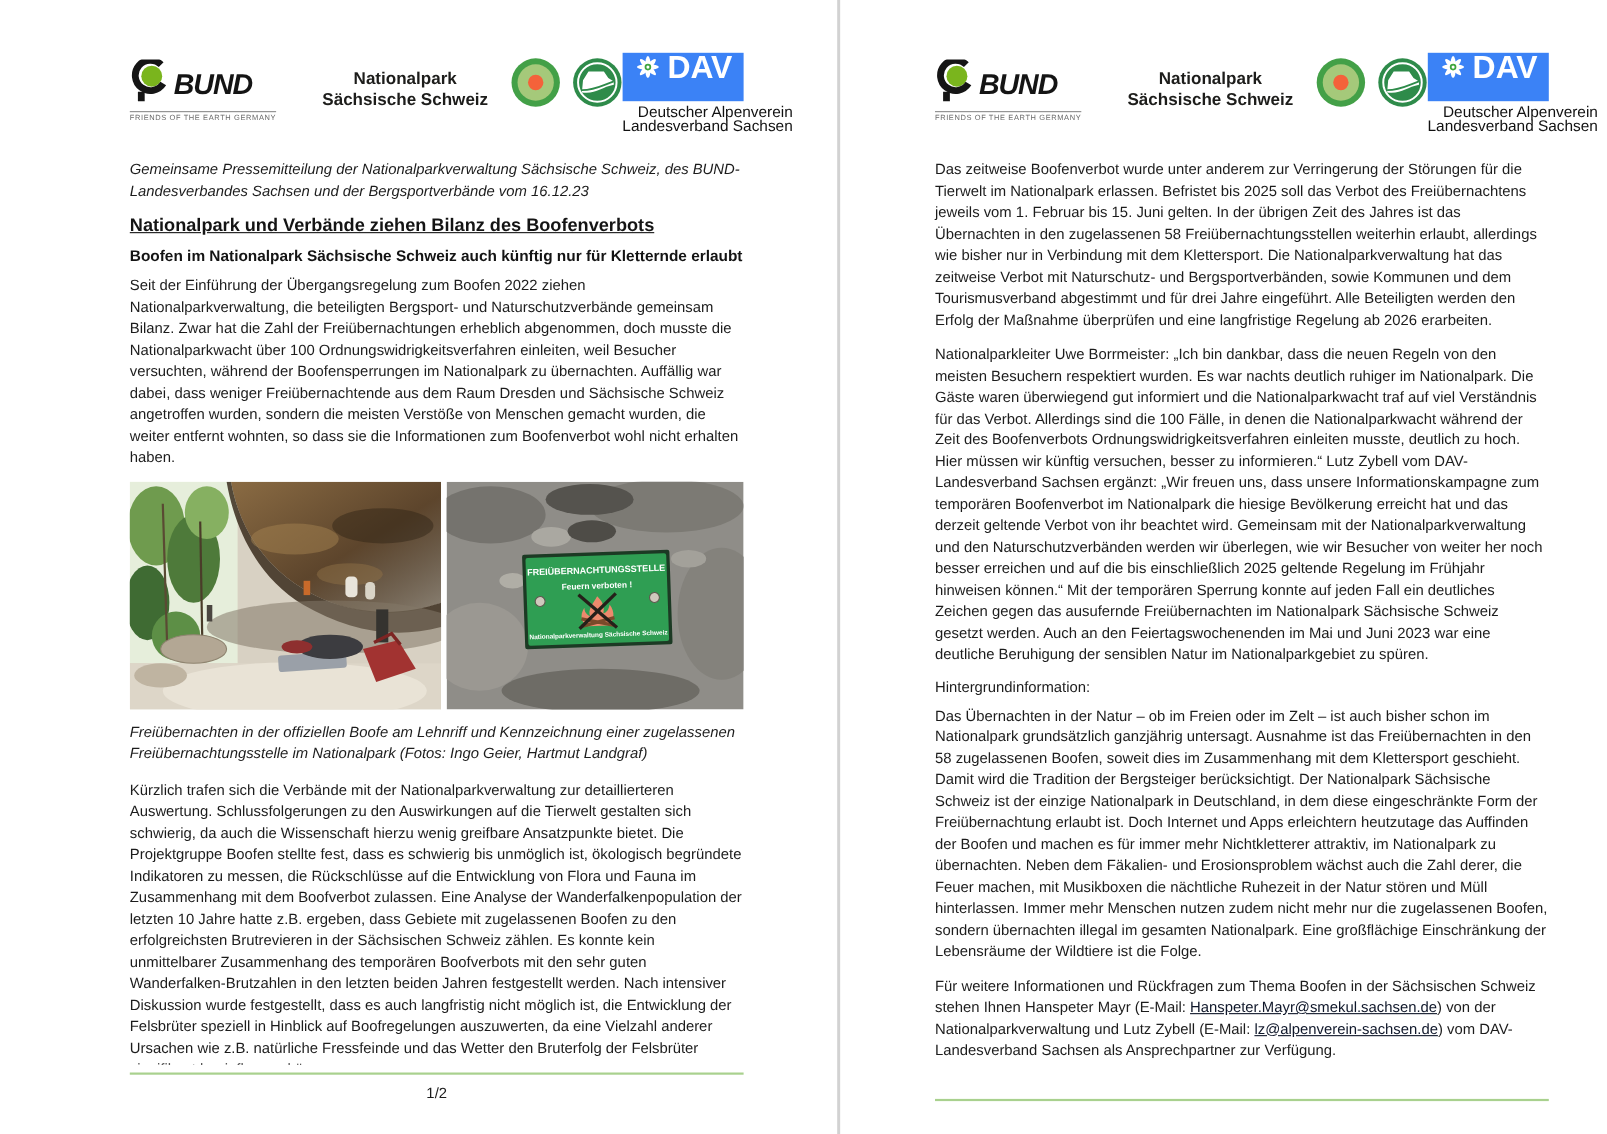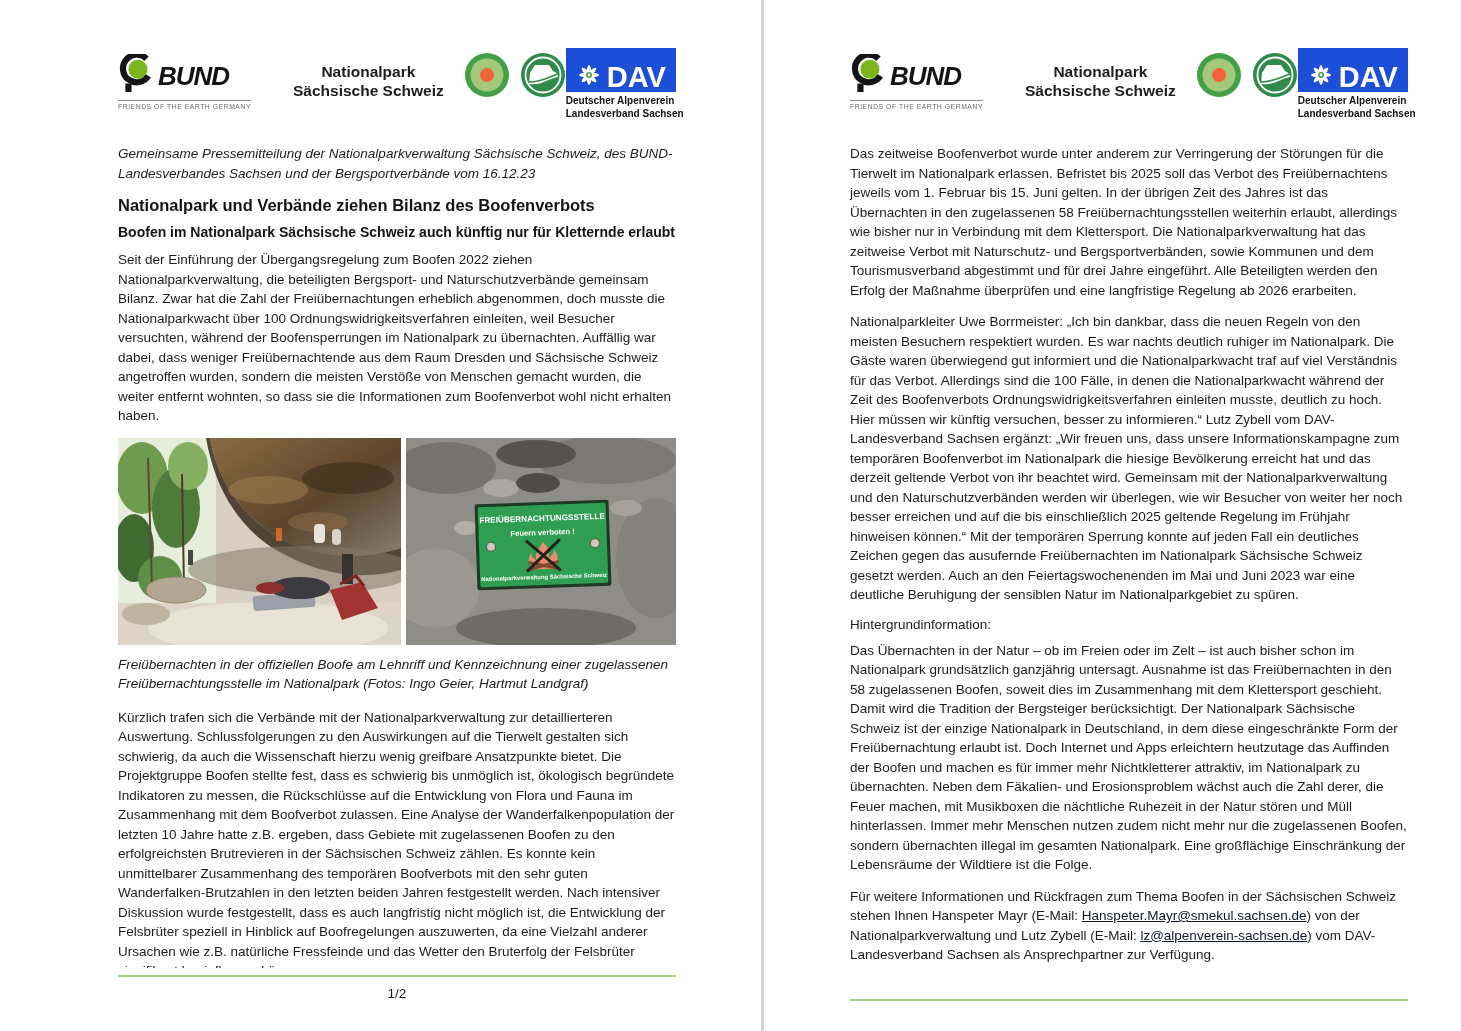--- a/index.html
+++ b/index.html
@@ -12,27 +12,27 @@
   
   .doc-header{display:flex;align-items:flex-start;height:74px;margin-bottom:22px;}
   .bund{display:flex;flex-direction:column;width:138px;margin-top:6px;}
   .bund-top{display:flex;align-items:center;gap:2px;}
   .bund-name{font-weight:800;font-style:italic;font-size:26px;letter-spacing:-1px;color:#141414;}
   .bund-rule{border-top:1.5px solid #8a8a8a;margin-top:2px;}
   .bund-tagline{font-size:6.8px;color:#6a6a6a;letter-spacing:.55px;margin-top:2px;white-space:nowrap;}
   .np-text{margin-left:42px;margin-top:14px;text-align:center;font-weight:700;font-size:15.5px;line-height:19px;color:#1d1d1b;white-space:nowrap;}
   .np-circles{display:flex;gap:10px;margin-left:20px;margin-top:4px;}
   .dav{margin-left:auto;display:flex;flex-direction:column;margin-top:0;}
-  .dav-box{width:110px;height:44px;background:#1d4ed8;display:flex;align-items:flex-end;justify-content:center;gap:5px;}
+  .dav-box{width:110px;height:44px;background:#3b82f6;display:flex;align-items:flex-start;justify-content:center;gap:5px;}
   .dav-name{color:#fff;font-weight:800;font-size:29px;letter-spacing:0;line-height:1;}
-  .dav-sub{font-size:10px;font-weight:700;color:#111;line-height:12.5px;margin-top:3px;white-space:nowrap;}
+  .dav-sub{font-size:14px;font-weight:400;color:#111;line-height:12.5px;margin-top:3px;white-space:nowrap;text-align:right;}
 
   
   .intro{font-style:italic;font-size:13.5px;line-height:19.5px;margin:0 0 13px 0;}
-  .h1{font-size:16.5px;font-weight:700;margin:0 0 9px 0;color:#141414;}
+  .h1{font-size:16.5px;font-weight:700;text-decoration:underline;margin:0 0 9px 0;color:#141414;}
   .h2{font-size:14px;font-weight:700;margin:0 0 10px 0;color:#141414;}
   .body-p{font-size:13.5px;line-height:19.5px;margin:0 0 12px 0;}
   .caption{font-style:italic;font-size:13.5px;line-height:19.5px;margin:6px 0 14px 0;}
   .section-h{font-size:13.5px;margin:0 0 9px 0;}
   .contact a{color:#0f172a;text-decoration:underline;}
 
   
   .photos{display:flex;gap:5px;margin:2px 0 0 0;}
   .photo{display:block;}
 

